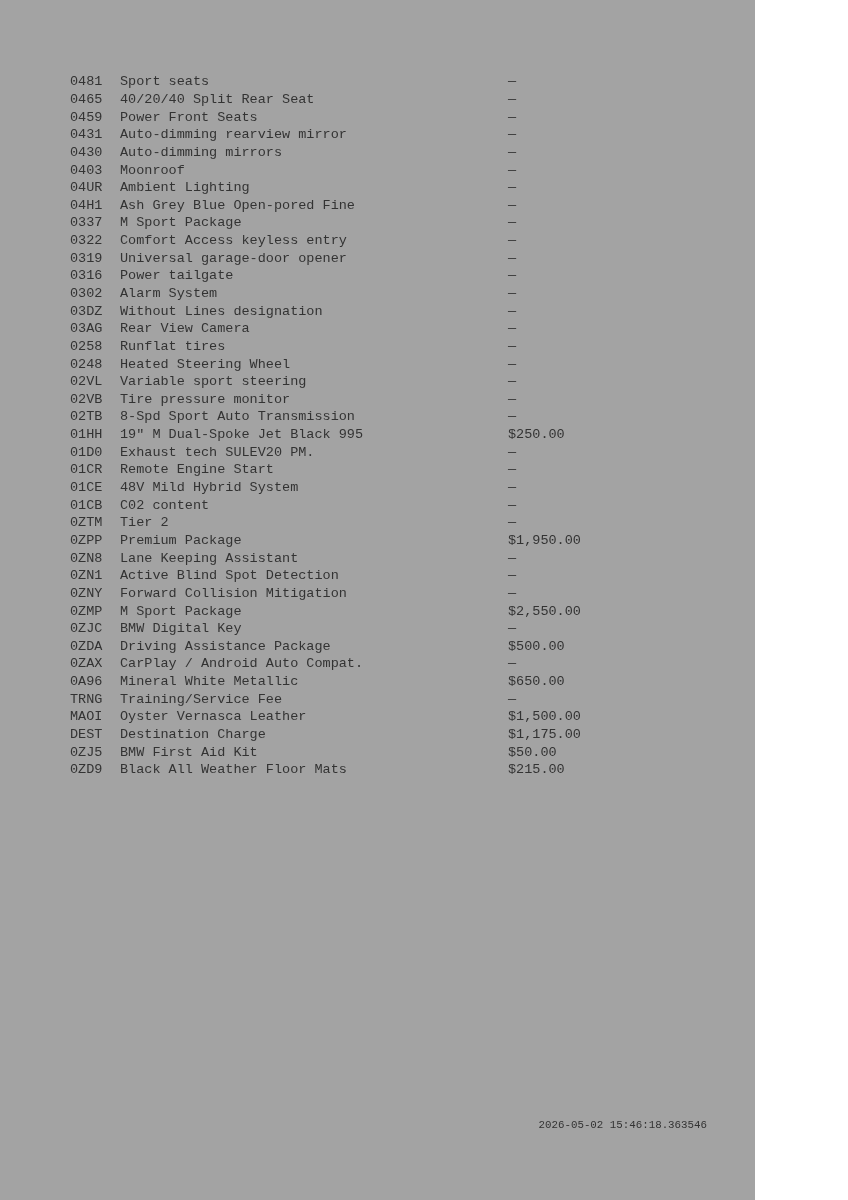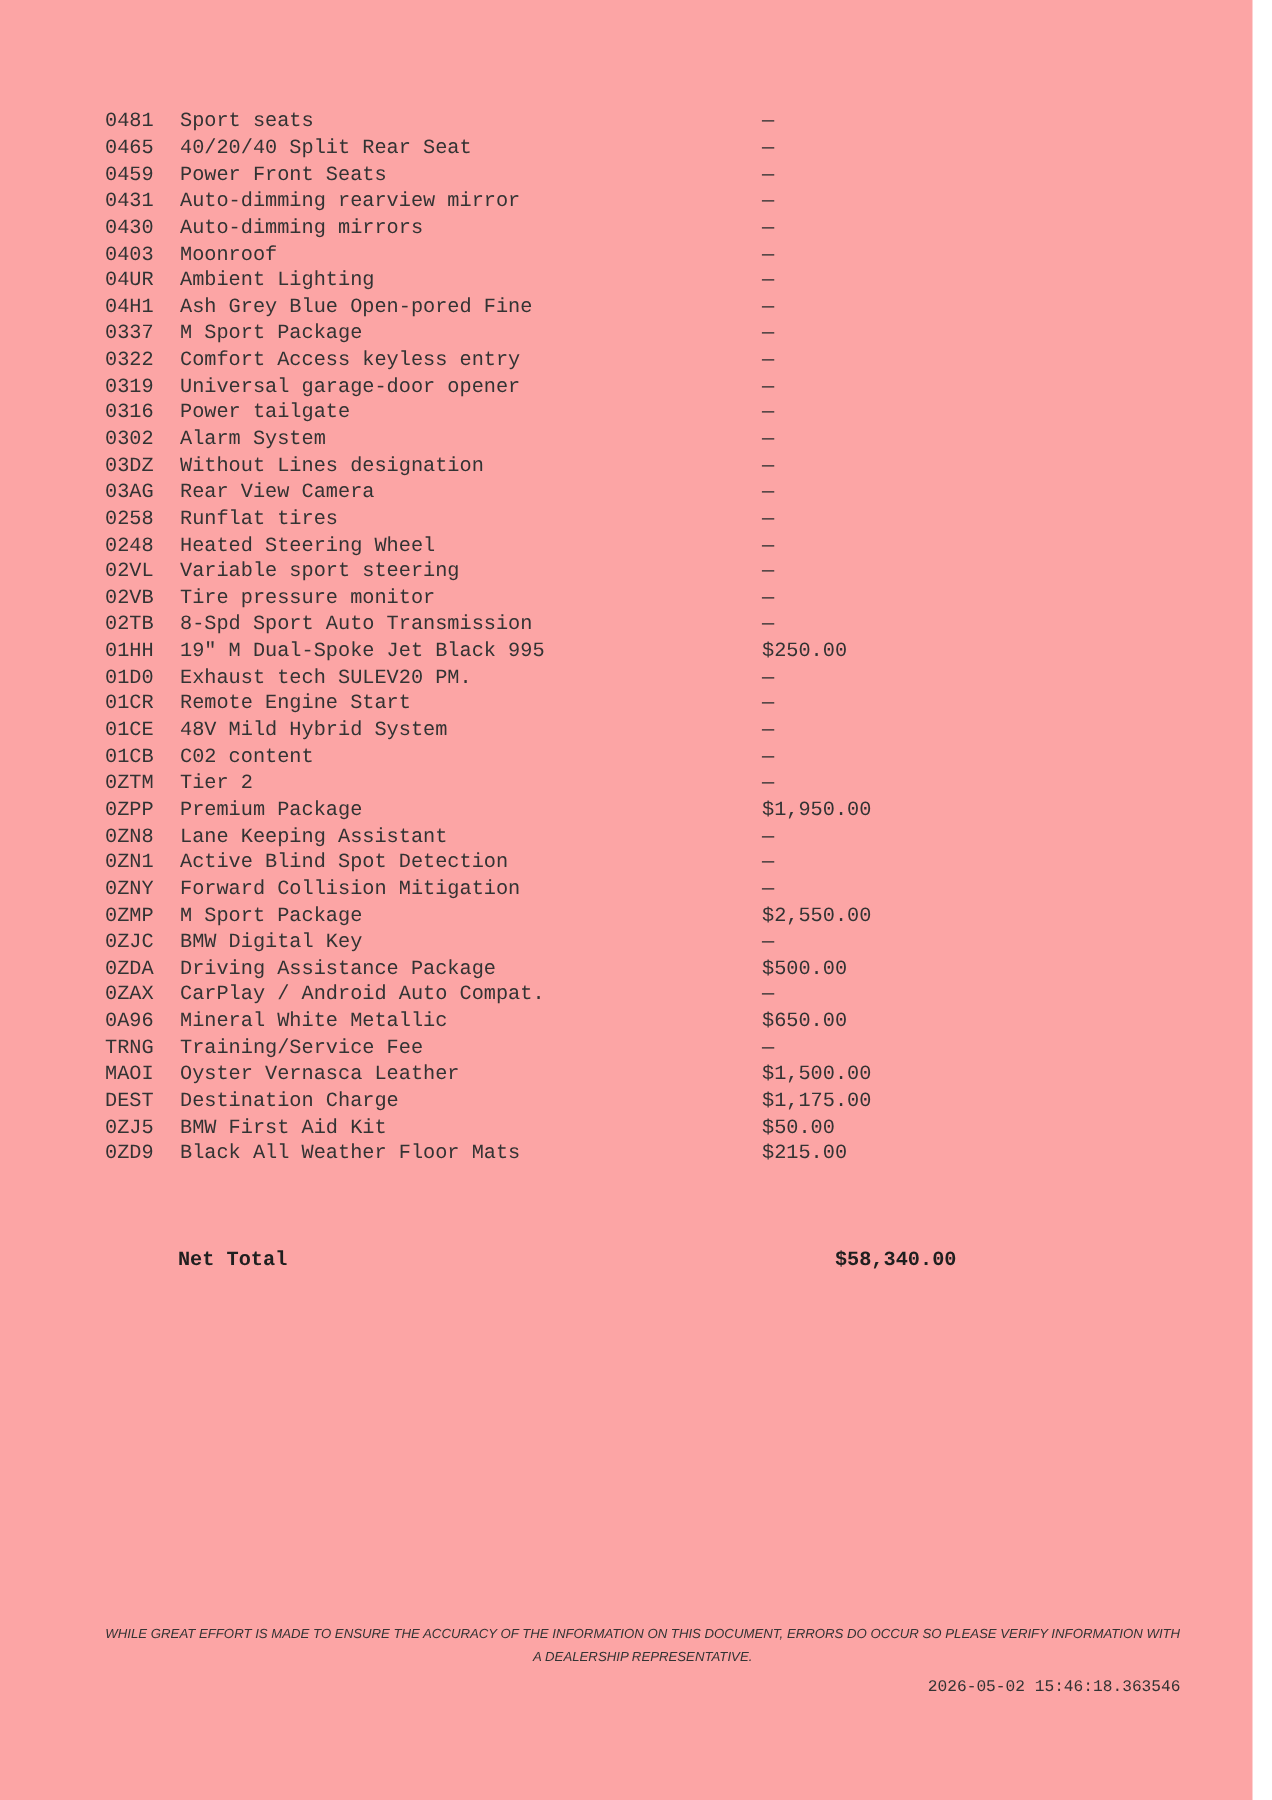--- a/index.html
+++ b/index.html
@@ -2,23 +2,23 @@
 <html><head>
 <meta charset="utf-8">
 <style>
   html, body {
     margin: 0;
     padding: 0;
     background: #ffffff;
   }
   .page {
     position: relative;
-    width: 835px;
+    width: 755px;
     height: 1200px;
-    background: #fca5a5;
+    background: #a3a3a3;
     overflow: hidden;
   }
   .options {
     position: absolute;
     left: 70px;
     top: 38px;
     font-family: "Liberation Mono", "DejaVu Sans Mono", monospace;
     font-size: 13.5px;
     line-height: 17.65px;
     color: #333333;
@@ -69,22 +69,18 @@
     color: #333333;
   }
 </style>
 </head>
 <body>
 
 <div class="page">
 
   <div class="options">
     <div id="rows-container"><div class="option-row"><span class="col-code">0481</span><span class="col-desc">Sport seats</span><span class="col-price">—</span></div><div class="option-row"><span class="col-code">0465</span><span class="col-desc">40/20/40 Split Rear Seat</span><span class="col-price">—</span></div><div class="option-row"><span class="col-code">0459</span><span class="col-desc">Power Front Seats</span><span class="col-price">—</span></div><div class="option-row"><span class="col-code">0431</span><span class="col-desc">Auto-dimming rearview mirror</span><span class="col-price">—</span></div><div class="option-row"><span class="col-code">0430</span><span class="col-desc">Auto-dimming mirrors</span><span class="col-price">—</span></div><div class="option-row"><span class="col-code">0403</span><span class="col-desc">Moonroof</span><span class="col-price">—</span></div><div class="option-row"><span class="col-code">04UR</span><span class="col-desc">Ambient Lighting</span><span class="col-price">—</span></div><div class="option-row"><span class="col-code">04H1</span><span class="col-desc">Ash Grey Blue Open-pored Fine</span><span class="col-price">—</span></div><div class="option-row"><span class="col-code">0337</span><span class="col-desc">M Sport Package</span><span class="col-price">—</span></div><div class="option-row"><span class="col-code">0322</span><span class="col-desc">Comfort Access keyless entry</span><span class="col-price">—</span></div><div class="option-row"><span class="col-code">0319</span><span class="col-desc">Universal garage-door opener</span><span class="col-price">—</span></div><div class="option-row"><span class="col-code">0316</span><span class="col-desc">Power tailgate</span><span class="col-price">—</span></div><div class="option-row"><span class="col-code">0302</span><span class="col-desc">Alarm System</span><span class="col-price">—</span></div><div class="option-row"><span class="col-code">03DZ</span><span class="col-desc">Without Lines designation</span><span class="col-price">—</span></div><div class="option-row"><span class="col-code">03AG</span><span class="col-desc">Rear View Camera</span><span class="col-price">—</span></div><div class="option-row"><span class="col-code">0258</span><span class="col-desc">Runflat tires</span><span class="col-price">—</span></div><div class="option-row"><span class="col-code">0248</span><span class="col-desc">Heated Steering Wheel</span><span class="col-price">—</span></div><div class="option-row"><span class="col-code">02VL</span><span class="col-desc">Variable sport steering</span><span class="col-price">—</span></div><div class="option-row"><span class="col-code">02VB</span><span class="col-desc">Tire pressure monitor</span><span class="col-price">—</span></div><div class="option-row"><span class="col-code">02TB</span><span class="col-desc">8-Spd Sport Auto Transmission</span><span class="col-price">—</span></div><div class="option-row"><span class="col-code">01HH</span><span class="col-desc">19" M Dual-Spoke Jet Black 995</span><span class="col-price">$250.00</span></div><div class="option-row"><span class="col-code">01D0</span><span class="col-desc">Exhaust tech SULEV20 PM.</span><span class="col-price">—</span></div><div class="option-row"><span class="col-code">01CR</span><span class="col-desc">Remote Engine Start</span><span class="col-price">—</span></div><div class="option-row"><span class="col-code">01CE</span><span class="col-desc">48V Mild Hybrid System</span><span class="col-price">—</span></div><div class="option-row"><span class="col-code">01CB</span><span class="col-desc">C02 content</span><span class="col-price">—</span></div><div class="option-row"><span class="col-code">0ZTM</span><span class="col-desc">Tier 2</span><span class="col-price">—</span></div><div class="option-row"><span class="col-code">0ZPP</span><span class="col-desc">Premium Package</span><span class="col-price">$1,950.00</span></div><div class="option-row"><span class="col-code">0ZN8</span><span class="col-desc">Lane Keeping Assistant</span><span class="col-price">—</span></div><div class="option-row"><span class="col-code">0ZN1</span><span class="col-desc">Active Blind Spot Detection</span><span class="col-price">—</span></div><div class="option-row"><span class="col-code">0ZNY</span><span class="col-desc">Forward Collision Mitigation</span><span class="col-price">—</span></div><div class="option-row"><span class="col-code">0ZMP</span><span class="col-desc">M Sport Package</span><span class="col-price">$2,550.00</span></div><div class="option-row"><span class="col-code">0ZJC</span><span class="col-desc">BMW Digital Key</span><span class="col-price">—</span></div><div class="option-row"><span class="col-code">0ZDA</span><span class="col-desc">Driving Assistance Package</span><span class="col-price">$500.00</span></div><div class="option-row"><span class="col-code">0ZAX</span><span class="col-desc">CarPlay / Android Auto Compat.</span><span class="col-price">—</span></div><div class="option-row"><span class="col-code">0A96</span><span class="col-desc">Mineral White Metallic</span><span class="col-price">$650.00</span></div><div class="option-row"><span class="col-code">TRNG</span><span class="col-desc">Training/Service Fee</span><span class="col-price">—</span></div><div class="option-row"><span class="col-code">MAOI</span><span class="col-desc">Oyster Vernasca Leather</span><span class="col-price">$1,500.00</span></div><div class="option-row"><span class="col-code">DEST</span><span class="col-desc">Destination Charge</span><span class="col-price">$1,175.00</span></div><div class="option-row"><span class="col-code">0ZJ5</span><span class="col-desc">BMW First Aid Kit</span><span class="col-price">$50.00</span></div><div class="option-row"><span class="col-code">0ZD9</span><span class="col-desc">Black All Weather Floor Mats</span><span class="col-price">$215.00</span></div></div>
-    <div class="option-row total-row">
-      <span class="col-label">Net Total</span><span class="col-price">$58,340.00</span>
-    </div>
   </div>
 
-  <div class="disclaimer">WHILE GREAT EFFORT IS MADE TO ENSURE THE ACCURACY OF THE INFORMATION ON THIS DOCUMENT, ERRORS DO OCCUR SO PLEASE VERIFY INFORMATION WITH A DEALERSHIP REPRESENTATIVE.</div>
 
   <div class="timestamp">2026-05-02 15:46:18.363546</div>
 
 </div>
 
 </body></html>

